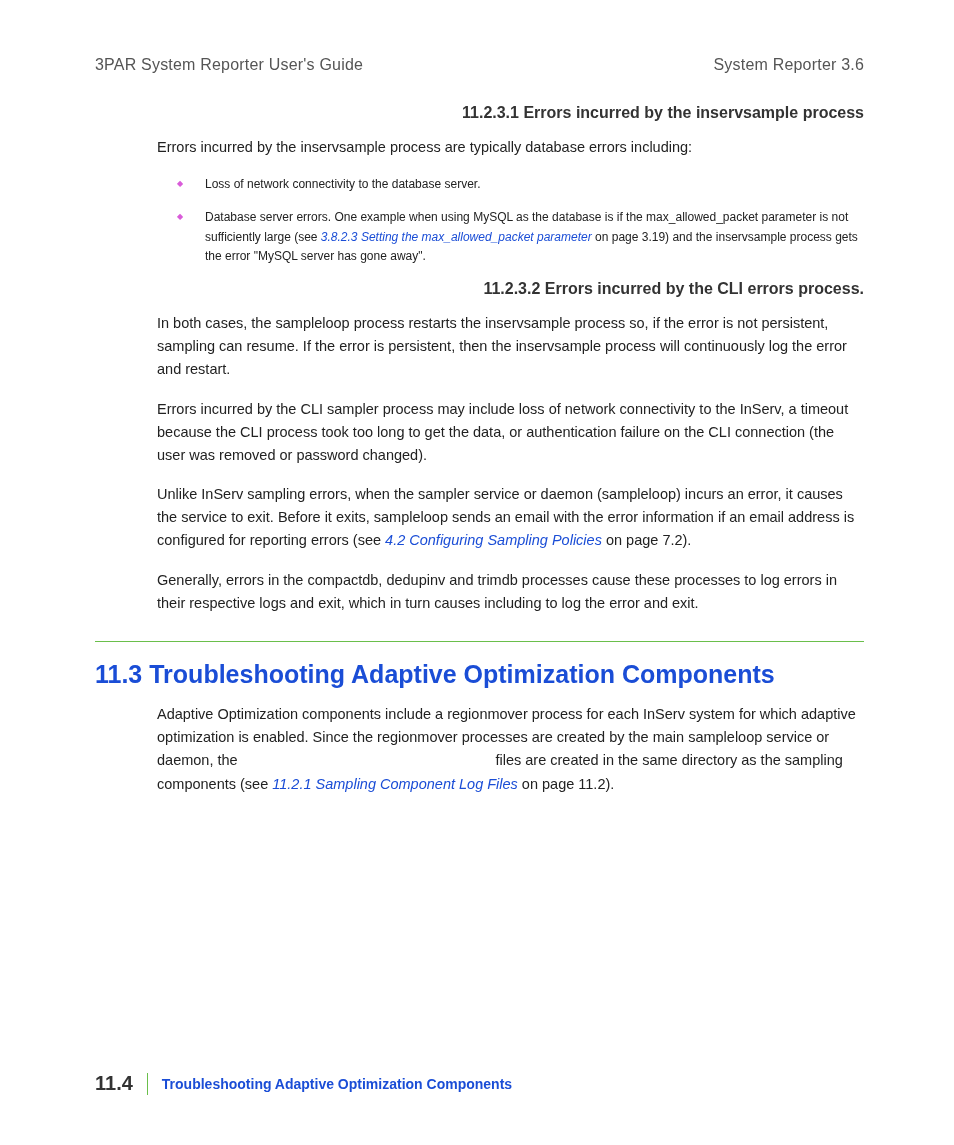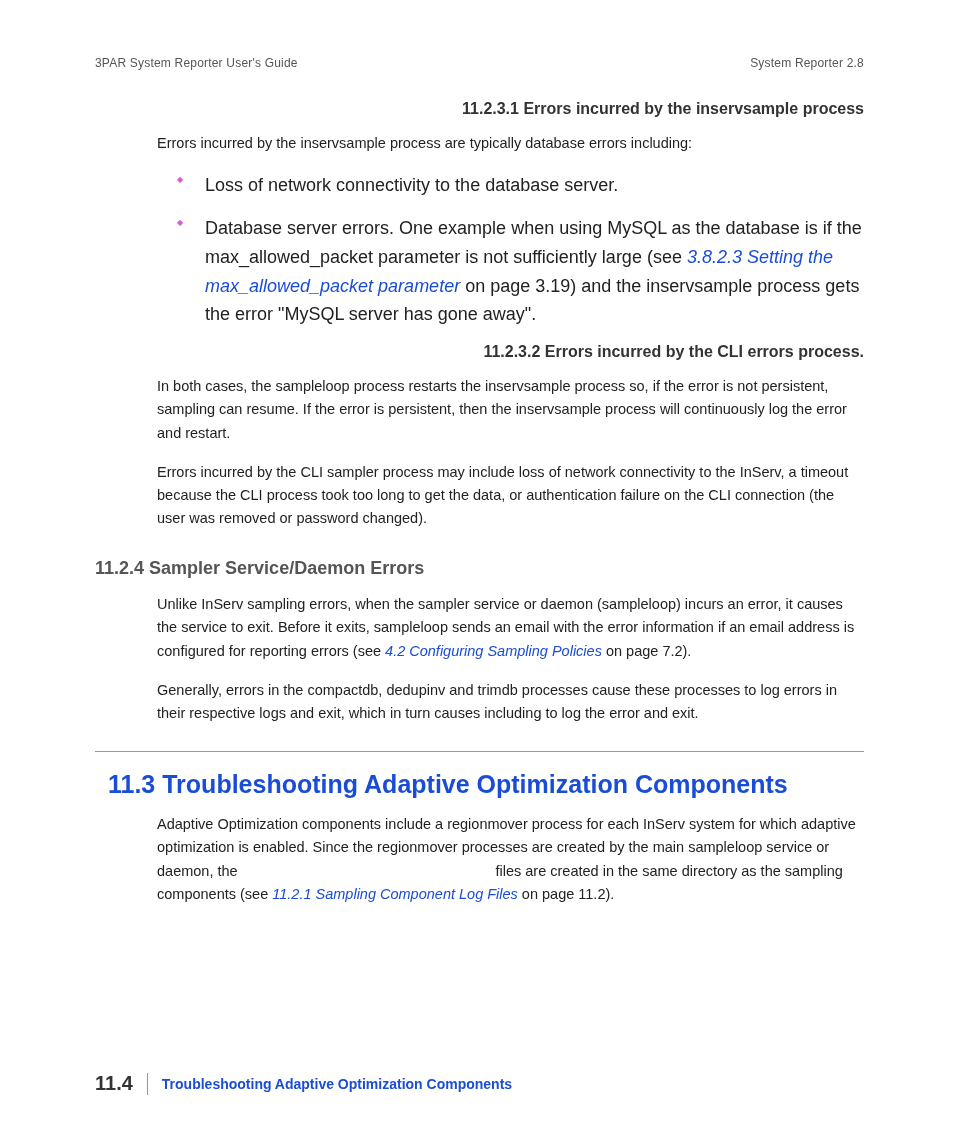--- a/index.html
+++ b/index.html
@@ -12,21 +12,21 @@
     color: #333;
   }
   .page {
     padding: 56px 90px 50px 95px;
     height: 100%;
     position: relative;
   }
   .header-row {
     display: flex;
     justify-content: space-between;
-    font-size: 12px;
+    font-size: 16px;
     color: #555;
     margin-bottom: 30px;
     letter-spacing: 0.2px;
   }
   .sec-heading-4 {
     font-size: 16px;
     font-weight: 700;
     color: #333;
     margin: 0 0 14px 25px;
     text-align: right;
@@ -34,34 +34,34 @@
   .sec-heading-3 {
     font-size: 18px;
     font-weight: 700;
     color: #555;
     margin: 28px 0 14px 0;
   }
   .sec-heading-1 {
     font-size: 25px;
     font-weight: 700;
     color: #1a4dd6;
-    margin: 18px 0 14px 13px;
+    margin: 18px 0 14px 0;
   }
   .body-text {
     font-size: 14.5px;
     line-height: 1.6;
     color: #222;
     margin: 0 0 16px 62px;
   }
   .bullet-list {
     list-style: none;
     margin: 0 0 12px 82px;
   }
   .bullet-list li {
-    font-size: 18px;
+    font-size: 12px;
     line-height: 1.6;
     color: #222;
     margin-bottom: 14px;
     position: relative;
     padding-left: 28px;
   }
   .bullet-list li::before {
     content: "◆";
     position: absolute;
     left: 0;
@@ -102,37 +102,36 @@
     color: #1a4dd6;
   }
 </style>
 </head>
 <body>
 
 <div class="page">
 
   <div class="header-row">
     <span>3PAR System Reporter User's Guide</span>
-    <span>System Reporter 2.8</span>
+    <span>System Reporter 3.6</span>
   </div>
 
   <h4 class="sec-heading-4">11.2.3.1 Errors incurred by the inservsample process</h4>
   <p class="body-text">Errors incurred by the inservsample process are typically database errors including:</p>
   <ul class="bullet-list">
     <li>Loss of network connectivity to the database server.</li>
     <li>
       <span>Database server errors. One example when using MySQL as the database is if the max_allowed_packet parameter is not sufficiently large (see </span><span class="link-blue">3.8.2.3 Setting the max_allowed_packet parameter</span><span> on page 3.19) and the inservsample process gets the error "MySQL server has gone away".</span>
     </li>
   </ul>
 
   <h4 class="sec-heading-4">11.2.3.2 Errors incurred by the CLI errors process.</h4>
   <p class="body-text">In both cases, the sampleloop process restarts the inservsample process so, if the error is not persistent, sampling can resume. If the error is persistent, then the inservsample process will continuously log the error and restart.</p>
   <p class="body-text">Errors incurred by the CLI sampler process may include loss of network connectivity to the InServ, a timeout because the CLI process took too long to get the data, or authentication failure on the CLI connection (the user was removed or password changed).</p>
 
-  <h3 class="sec-heading-3">11.2.4 Sampler Service/Daemon Errors</h3>
   <p class="body-text">
     <span>Unlike InServ sampling errors, when the sampler service or daemon (sampleloop) incurs an error, it causes the service to exit. Before it exits, sampleloop sends an email with the error information if an email address is configured for reporting errors (see </span><span class="link-blue">4.2 Configuring Sampling Policies</span><span> on page 7.2).</span>
   </p>
   <p class="body-text">Generally, errors in the compactdb, dedupinv and trimdb processes cause these processes to log errors in their respective logs and exit, which in turn causes including to log the error and exit.</p>
 
   <hr class="hr-green">
 
   <h2 class="sec-heading-1">11.3 Troubleshooting Adaptive Optimization Components</h2>
   <p class="body-text">
     <span>Adaptive Optimization components include a regionmover process for each InServ system for which adaptive optimization is enabled. Since the regionmover processes are created by the main sampleloop service or daemon, the </span><span style="white-space:pre;">                                                              </span><span> files are created in the same directory as the sampling components (see </span><span class="link-blue">11.2.1 Sampling Component Log Files</span><span> on page 11.2).</span>

